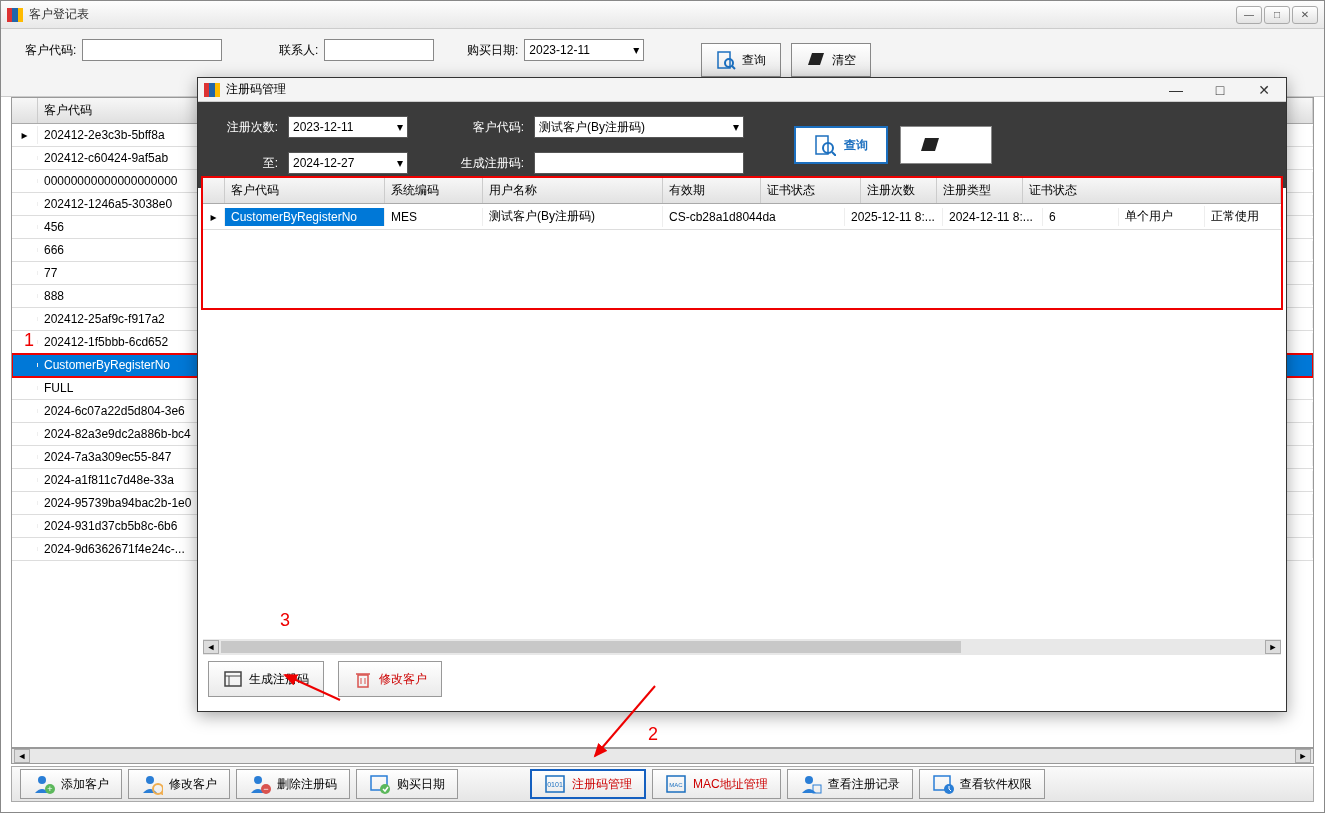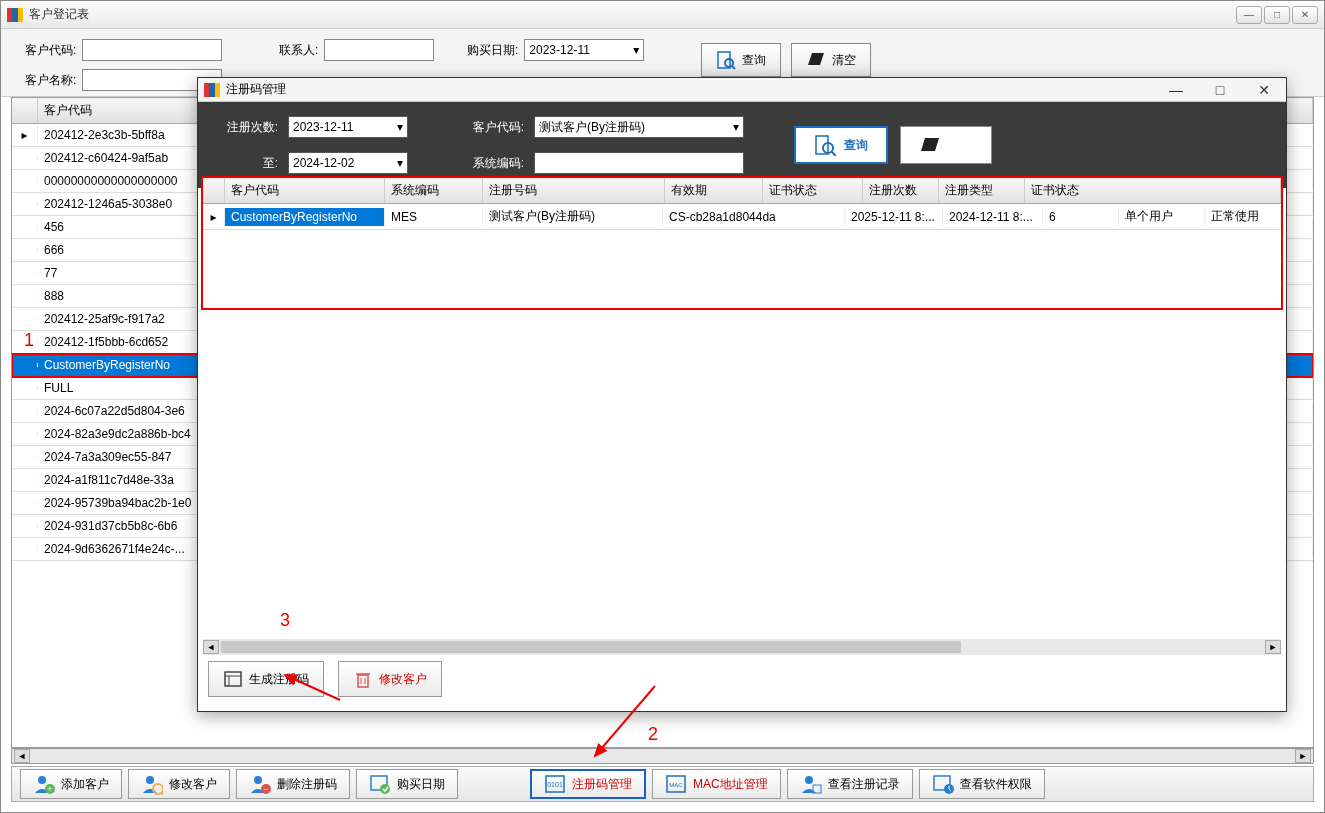--- a/index.html
+++ b/index.html
@@ -104,24 +104,20 @@
       <label>联系人:</label>
       <input style="width: 110px;">
     </div>
     <div style="position:absolute; left:466px; top:10px;" class="field">
       <label>购买日期:</label>
       <div class="date-input">
         <span>2023-12-11</span>
         <span>▾</span>
       </div>
     </div>
-    <div style="position:absolute; left:24px; top:40px;" class="field">
-      <label>客户名称:</label>
-      <input style="width: 140px;">
-    </div>
     <div style="position:absolute; left:700px; top:14px; display:flex; gap:10px;">
       <div class="btn" style="height:34px;">
         <svg class="svg" width="20" height="20">
             <rect x="2" y="2" width="12" height="16" fill="none" stroke="#1b6fbf" stroke-width="1.5"></rect>
             <circle cx="13" cy="13" r="4" fill="none" stroke="#1b6fbf" stroke-width="2"></circle>
             <line x1="16" y1="16" x2="19" y2="19" stroke="#1b6fbf" stroke-width="2"></line>
           </svg>
         <span>查询</span>
       </div>
       <div class="btn" style="height:34px;">
@@ -333,33 +329,33 @@
       </div>
       <div class="dlg-btn-clear">
         <svg class="svg" width="22" height="18">
             <polygon points="6,2 20,2 16,15 2,15" fill="#222"></polygon>
           </svg>
         <span>清空</span>
       </div>
     </div>
     <label>至:</label>
     <div class="date-input">
-      <span>2024-12-02</span>
+      <span>2024-12-27</span>
       <span>▾</span>
     </div>
-    <label>系统编码:</label>
+    <label>生成注册码:</label>
     <input style="width: 210px;">
   </div>
 
   <div class="dlg-grid-wrap">
     <div class="dlg-grid-header">
       <div class="hc" style="width:22px"></div>
       <div class="hc" style="width:160px">客户代码</div>
       <div class="hc" style="width:98px">系统编码</div>
-      <div class="hc" style="width:182px">注册号码</div>
+      <div class="hc" style="width:180px">用户名称</div>
       <div class="hc" style="width:98px">有效期</div>
       <div class="hc" style="width:100px">证书状态</div>
       <div class="hc" style="width:76px">注册次数</div>
       <div class="hc" style="width:86px">注册类型</div>
       <div class="hc" style="flex:1">证书状态</div>
     </div>
     <div class="dlg-grid-row">
       <div class="dc" style="width:22px;text-align:center">▸</div>
       <div class="dc sel" style="width:160px">CustomerByRegisterNo</div>
       <div class="dc" style="width:98px">MES</div>

